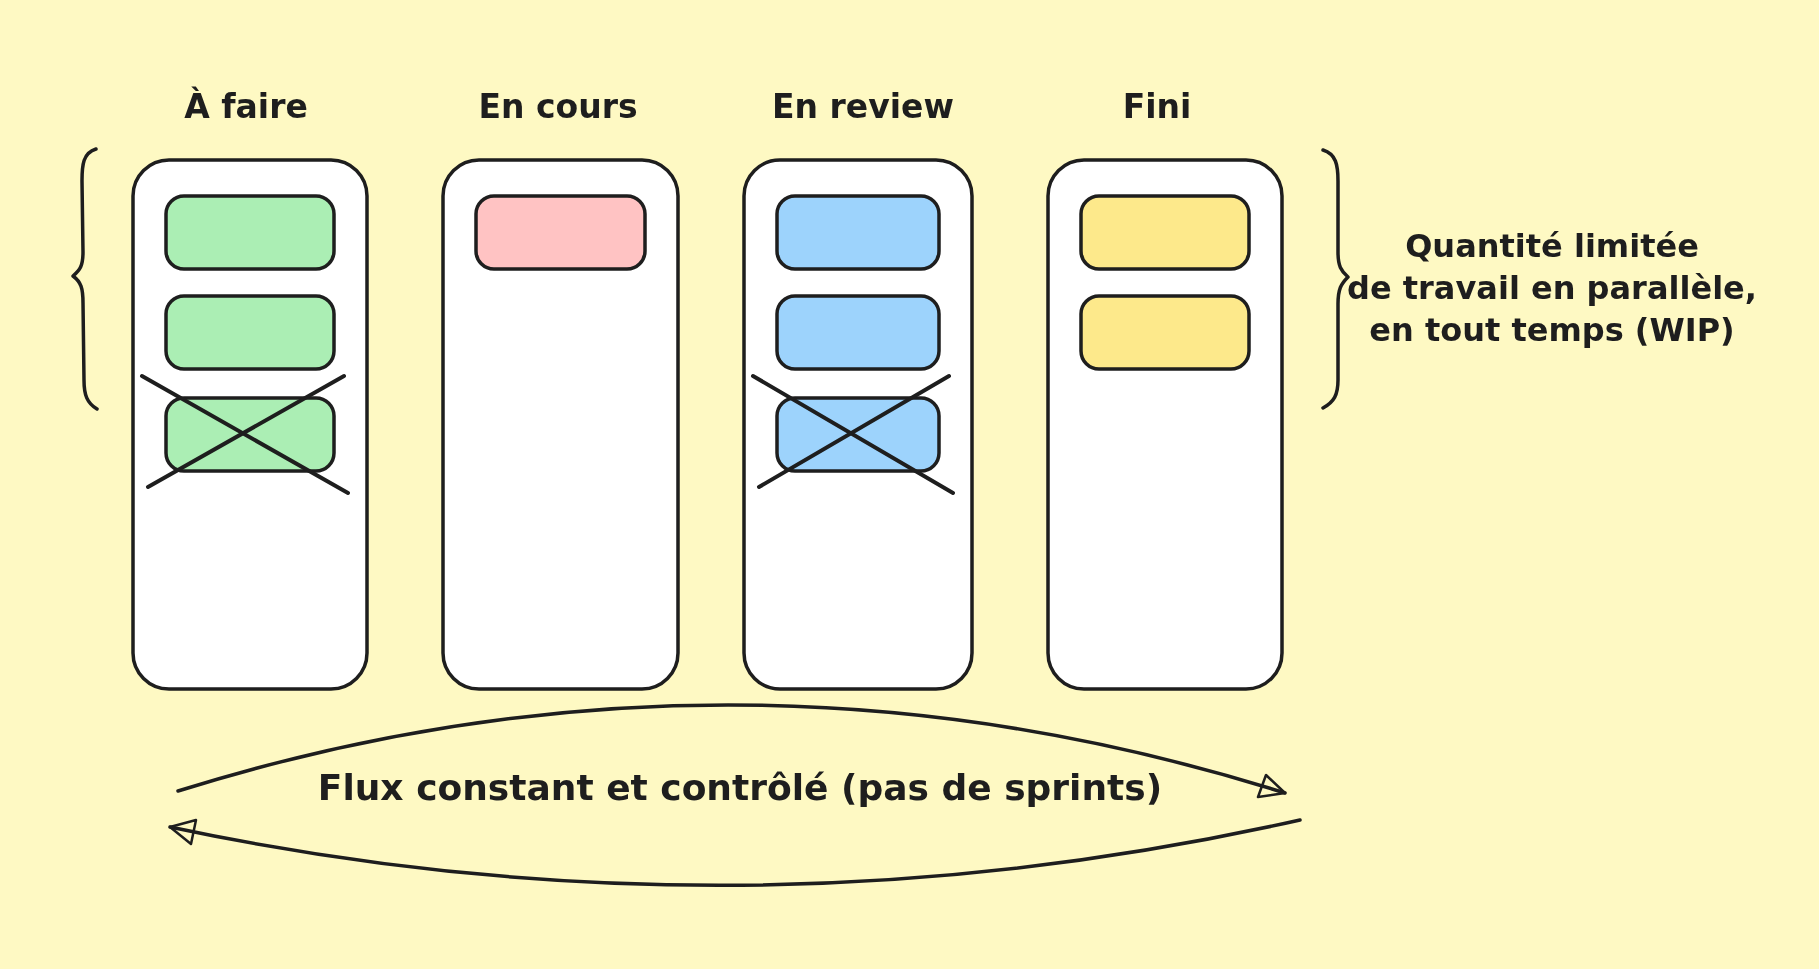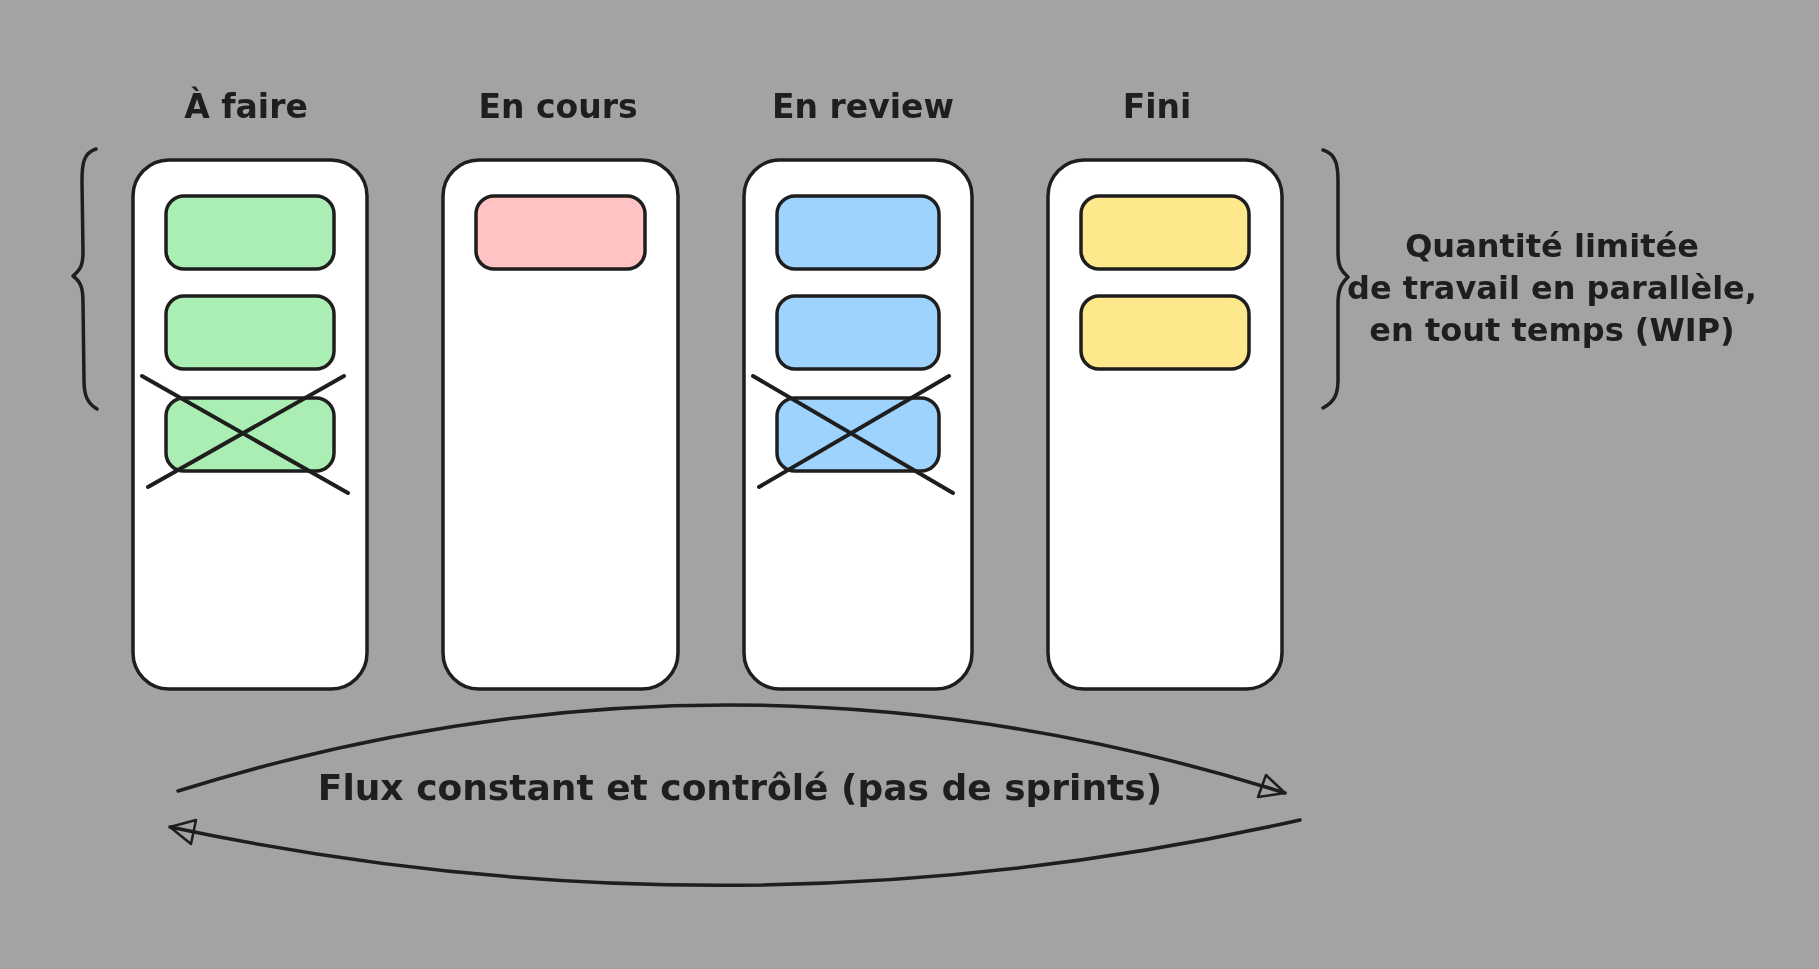--- a/index.html
+++ b/index.html
@@ -3,21 +3,21 @@
 <meta charset="utf-8">
 <style>
   html, body {
     margin: 0;
     padding: 0;
     background: #ffffff;
   }
   .canvas-wrap {
     width: 1819px;
     height: 969px;
-    background: #a3a3a3;
+    background: #fef9c3;
     overflow: hidden;
   }
   svg {
     display: block;
     font-family: "DejaVu Sans", "Liberation Sans", sans-serif;
   }
   text {
     fill: #1e1e1e;
     font-weight: 600;
   }

